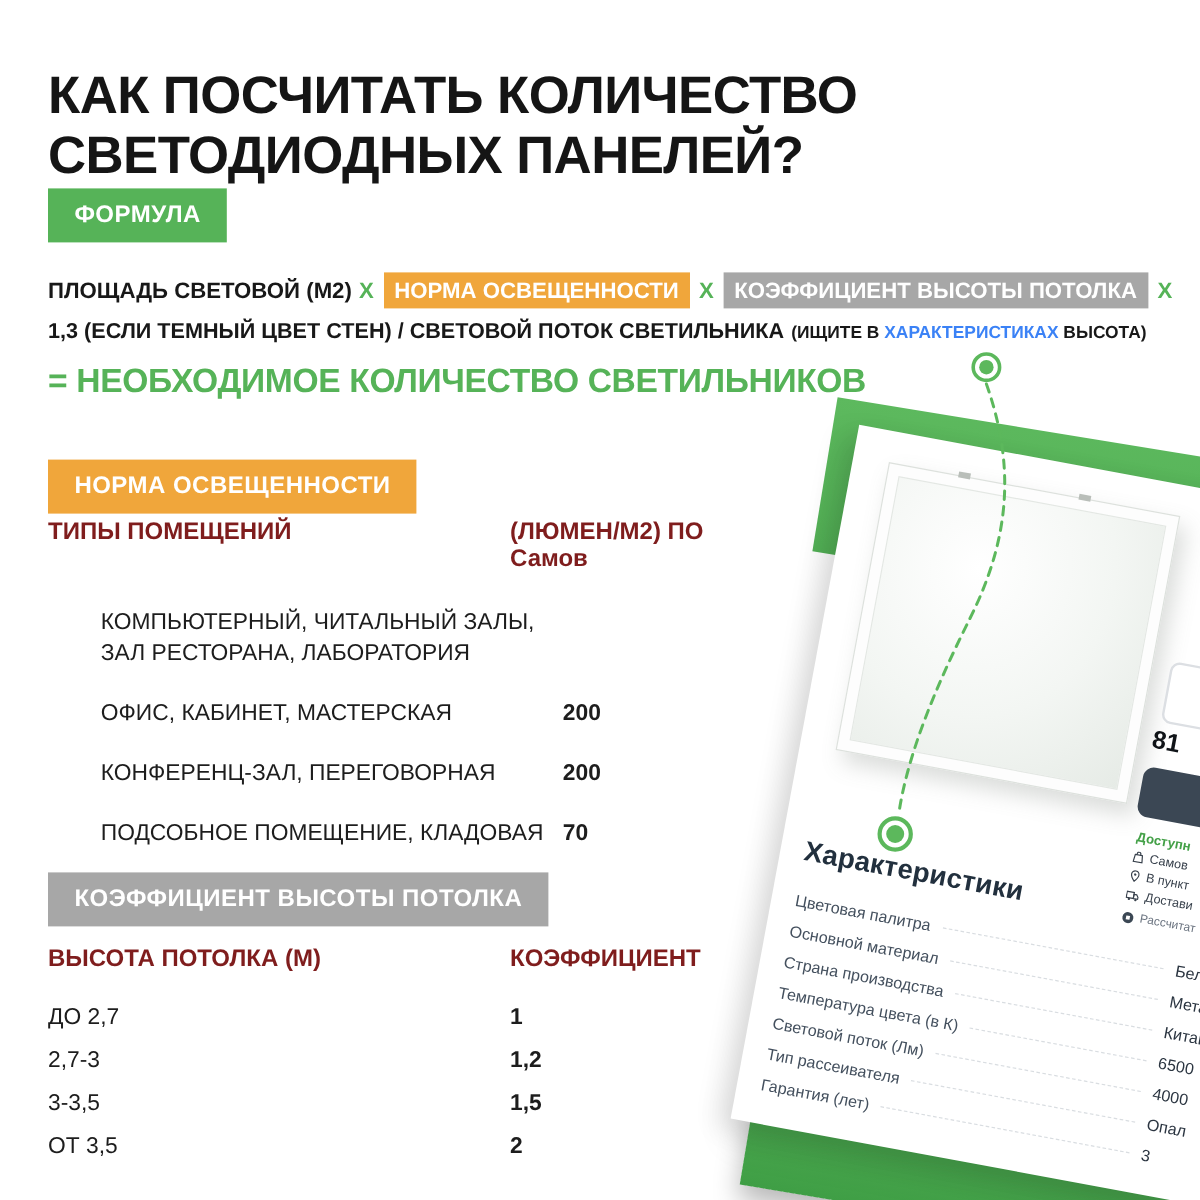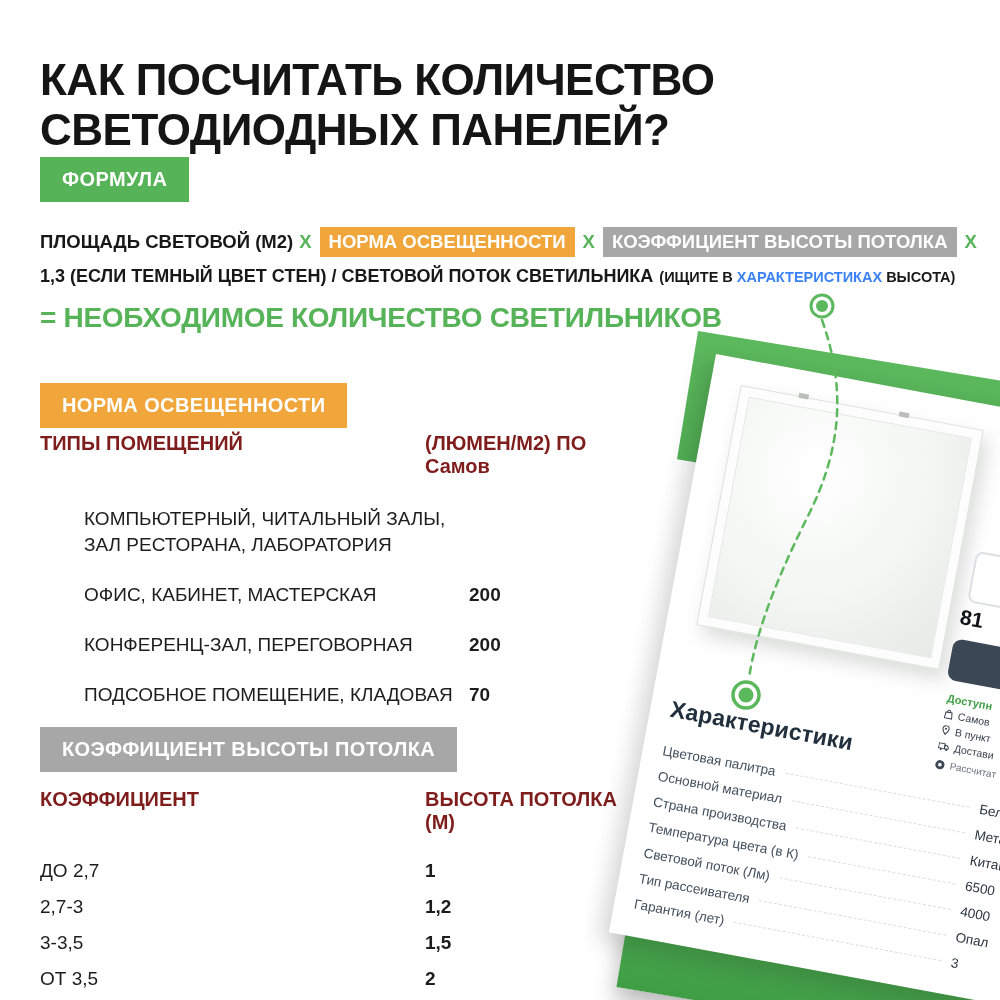--- a/index.html
+++ b/index.html
@@ -163,22 +163,22 @@
   <div class="t-row">
     <div class="cell-label">ПОДСОБНОЕ ПОМЕЩЕНИЕ, КЛАДОВАЯ</div>
     <div class="cell-value">70</div>
   </div>
 </div>
 
 <div class="badge badge-coef">КОЭФФИЦИЕНТ ВЫСОТЫ ПОТОЛКА</div>
 
 <div class="info-table t-coef">
   <div class="t-head">
+    <div>ВЫСОТА ПОТОЛКА (М)</div>
     <div>КОЭФФИЦИЕНТ</div>
-    <div>ВЫСОТА ПОТОЛКА (М)</div>
   </div>
   <div class="t-row">
     <div class="cell-label">ДО 2,7</div>
     <div class="cell-value">1</div>
   </div>
   <div class="t-row">
     <div class="cell-label">2,7-3</div>
     <div class="cell-value">1,2</div>
   </div>
   <div class="t-row">

